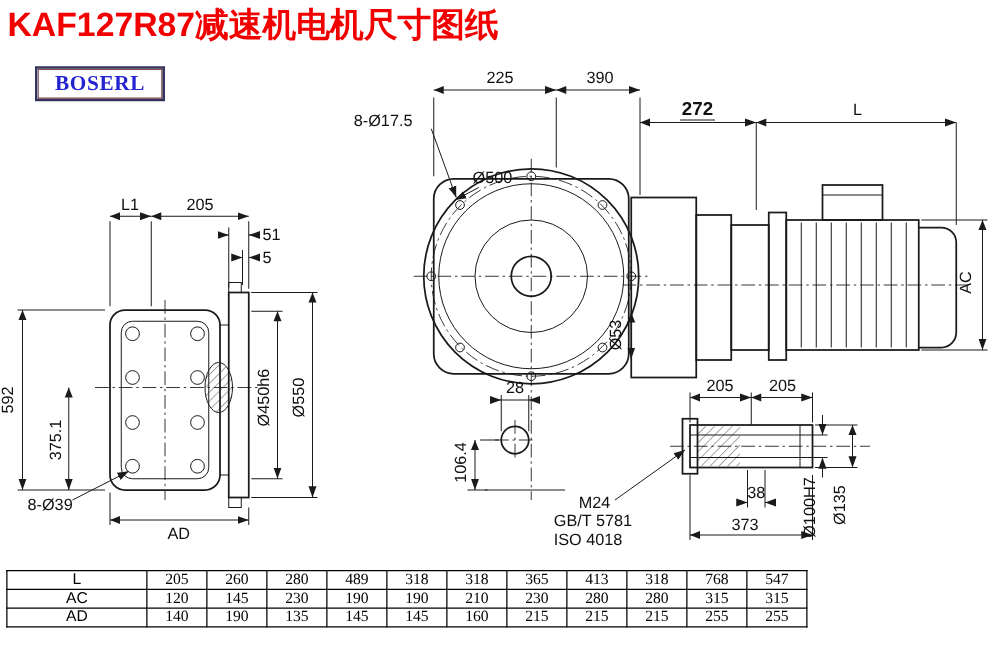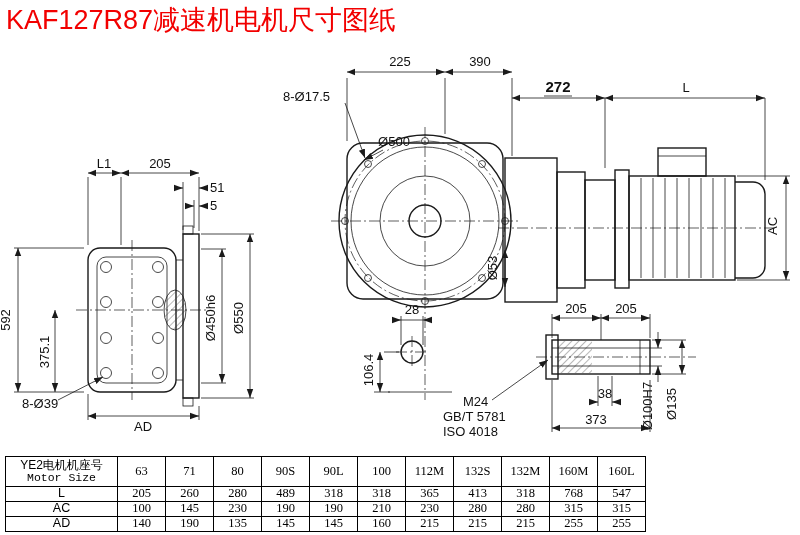--- a/index.html
+++ b/index.html
@@ -1,18 +1,18 @@
 <!DOCTYPE html>
 <html><head>
 <meta charset="utf-8">
 <style>
   * { margin:0; padding:0; box-sizing:border-box; }
   html,body { width:800px; height:535px; background:#fff; font-family:"Liberation Sans",sans-serif; }
   .sheet { position:relative; width:800px; height:535px; background:#fff; overflow:hidden; }
-  .title { position:absolute; left:6px; top:2px; font-size:27px; font-weight:normal; color:#f20000; white-space:nowrap; font-family:"Liberation Sans",sans-serif; }
+  .title { position:absolute; left:6px; top:2px; font-size:27px; font-weight:bold; color:#f20000; white-space:nowrap; font-family:"Liberation Sans",sans-serif; }
   .brand { position:absolute; left:28px; top:53px; width:104px; height:28px;
            border:2px solid #33335e; box-shadow: inset 0 0 0 1px #8a4343;
            display:flex; align-items:center; justify-content:center; background:#fff; }
   .brand span { font-family:"Liberation Serif",serif; font-weight:bold; font-size:17px; color:#2424d0; letter-spacing:.5px; }
   svg.draw { position:absolute; left:0; top:0; }
   svg text { font-family:"Liberation Sans",sans-serif; font-size:13px; fill:#111; }
   svg text.mid { text-anchor:middle; }
   svg text.b { font-weight:bold; font-size:15px; }
   .ol { fill:none; stroke:#1a1a1a; stroke-width:1.4; }
   .tl { fill:none; stroke:#1a1a1a; stroke-width:0.8; }
@@ -26,20 +26,23 @@
   .hdr-cn { font-size:12px; }
   .hdr-en { font-family:"Liberation Mono",monospace; font-size:11.5px; }
 </style>
 </head>
 <body>
 
 <div class="sheet">
 
   <div class="title">KAF127R87减速机电机尺寸图纸</div>
 
+  <div class="brand">
+    <span>BOSERL</span>
+  </div>
 
   <svg class="draw" width="800" height="455" viewBox="0 0 800 455">
     <defs>
       <marker id="ae" markerWidth="11" markerHeight="8" refX="9" refY="4" orient="auto" markerUnits="userSpaceOnUse">
         <path d="M0,0.8 L9,4 L0,7.2 z" fill="#1a1a1a"></path>
       </marker>
       <marker id="as" markerWidth="11" markerHeight="8" refX="1" refY="4" orient="auto" markerUnits="userSpaceOnUse">
         <path d="M9,0.8 L1,4 L9,7.2 z" fill="#1a1a1a"></path>
       </marker>
       <pattern id="hatch" width="5" height="5" patternUnits="userSpaceOnUse" patternTransform="rotate(45)">
@@ -247,56 +250,38 @@
         <line class="dim" x1="492" y1="400" x2="548" y2="360" marker-end="url(#ae)"></line>
         <text x="463" y="406">M24</text>
         <text x="443" y="421">GB/T 5781</text>
         <text x="443" y="436">ISO 4018</text>
       </g>
     </g>
   </svg>
 
   <table class="size-table">
     <tbody>
-      <tr class="hdr">
-        <td class="c0">
-          <div class="hdr-cn">YE2电机机座号</div>
-          <div class="hdr-en">Motor Size</div>
-        </td>
-
-      <td>63</td>
-          <td>71</td>
-          <td>80</td>
-          <td>90S</td>
-          <td>90L</td>
-          <td>100</td>
-          <td>112M</td>
-          <td>132S</td>
-          <td>132M</td>
-          <td>160M</td>
-          <td>160L</td>
-        </tr>
 
     <tr>
           <td class="c0">L</td>
           <td>205</td>
           <td>260</td>
           <td>280</td>
           <td>489</td>
           <td>318</td>
           <td>318</td>
           <td>365</td>
           <td>413</td>
           <td>318</td>
           <td>768</td>
           <td>547</td>
         </tr>
         <tr>
           <td class="c0">AC</td>
-          <td>100</td>
+          <td>120</td>
           <td>145</td>
           <td>230</td>
           <td>190</td>
           <td>190</td>
           <td>210</td>
           <td>230</td>
           <td>280</td>
           <td>280</td>
           <td>315</td>
           <td>315</td>

